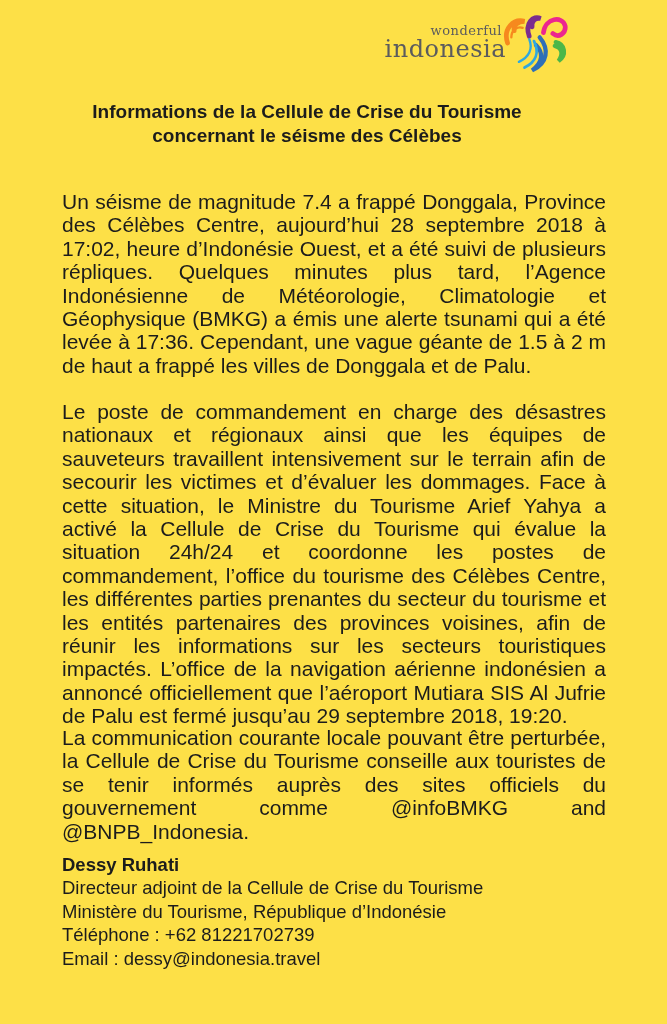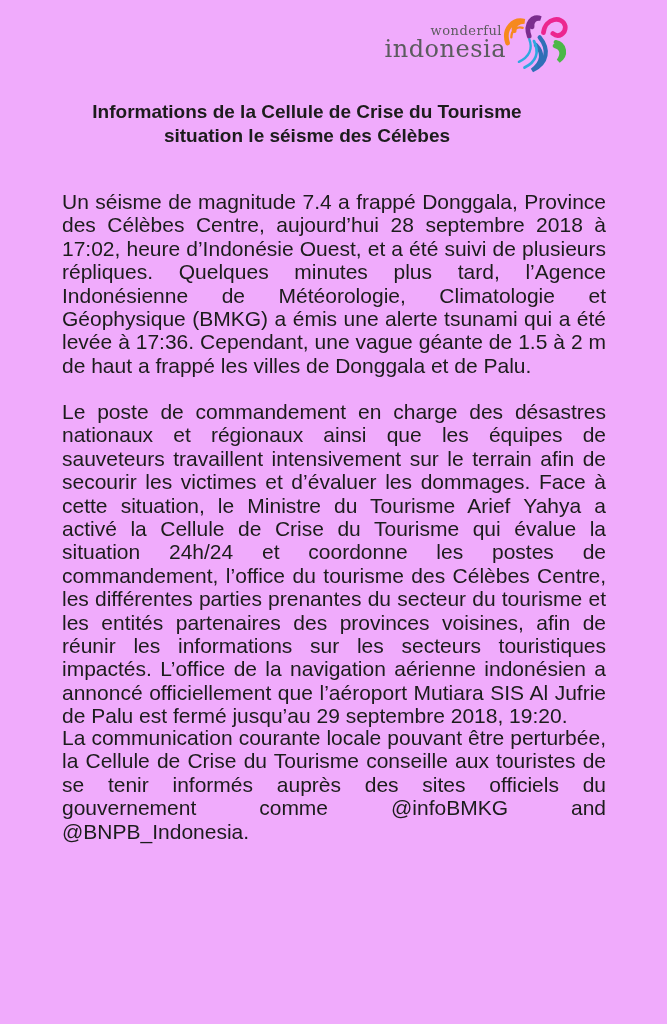--- a/index.html
+++ b/index.html
@@ -4,21 +4,21 @@
 <style>
   html, body {
     margin: 0;
     padding: 0;
     background: #ffffff;
   }
   .page {
     position: relative;
     width: 667px;
     height: 1024px;
-    background: #f0abfc;
+    background: #fde047;
     color: #1c1c1c;
     font-family: "Liberation Sans", sans-serif;
     overflow: hidden;
   }
 
   
   .logo {
     position: absolute;
     top: 12px;
     right: 99px;
@@ -120,21 +120,28 @@
 
         <path d="M42,26 C52,38 51,53 34,61 C46,52 46,42 38,34" stroke="#2F6FB7" stroke-width="4.5"></path>
         <path d="M36,30 C42,42 38,52 26,58" stroke="#2FA8E0" stroke-width="3"></path>
         <path d="M31,28 C35,38 31,47 20,52" stroke="#2FA8E0" stroke-width="2.5"></path>
       </g>
     </svg>
   </div>
 
   <div class="header">
     <div class="title-line">Informations de la Cellule de Crise du Tourisme</div>
-    <div class="title-line">situation le séisme des Célèbes</div>
+    <div class="title-line">concernant le séisme des Célèbes</div>
   </div>
 
   <p class="para para-1">Un séisme de magnitude 7.4 a frappé Donggala, Province des Célèbes Centre, aujourd’hui 28 septembre 2018 à 17:02, heure d’Indonésie Ouest, et a été suivi de plusieurs répliques. Quelques minutes plus tard, l’Agence Indonésienne de Météorologie, Climatologie et Géophysique (BMKG) a émis une alerte tsunami qui a été levée à 17:36. Cependant, une vague géante de 1.5 à 2 m de haut a frappé les villes de Donggala et de Palu.</p>
   <p class="para para-2">Le poste de commandement en charge des désastres nationaux et régionaux ainsi que les équipes de sauveteurs travaillent intensivement sur le terrain afin de secourir les victimes et d’évaluer les dommages. Face à cette situation, le Ministre du Tourisme Arief Yahya a activé la Cellule de Crise du Tourisme qui évalue la situation 24h/24 et coordonne les postes de commandement, l’office du tourisme des Célèbes Centre, les différentes parties prenantes du secteur du tourisme et les entités partenaires des provinces voisines, afin de réunir les informations sur les secteurs touristiques impactés. L’office de la navigation aérienne indonésien a annoncé officiellement que l’aéroport Mutiara SIS Al Jufrie de Palu est fermé jusqu’au 29 septembre 2018, 19:20.</p>
   <p class="para para-3">La communication courante locale pouvant être perturbée, la Cellule de Crise du Tourisme conseille aux touristes de se tenir informés auprès des sites officiels du gouvernement comme @infoBMKG and @BNPB_Indonesia.</p>
 
+  <div class="signature">
+    <div class="sig-name">Dessy Ruhati</div>
+    <div>Directeur adjoint de la Cellule de Crise du Tourisme</div>
+    <div>Ministère du Tourisme, République d’Indonésie</div>
+    <div>Téléphone : +62 81221702739</div>
+    <div>Email : dessy@indonesia.travel</div>
+  </div>
 
 </div>
 
 </body></html>

